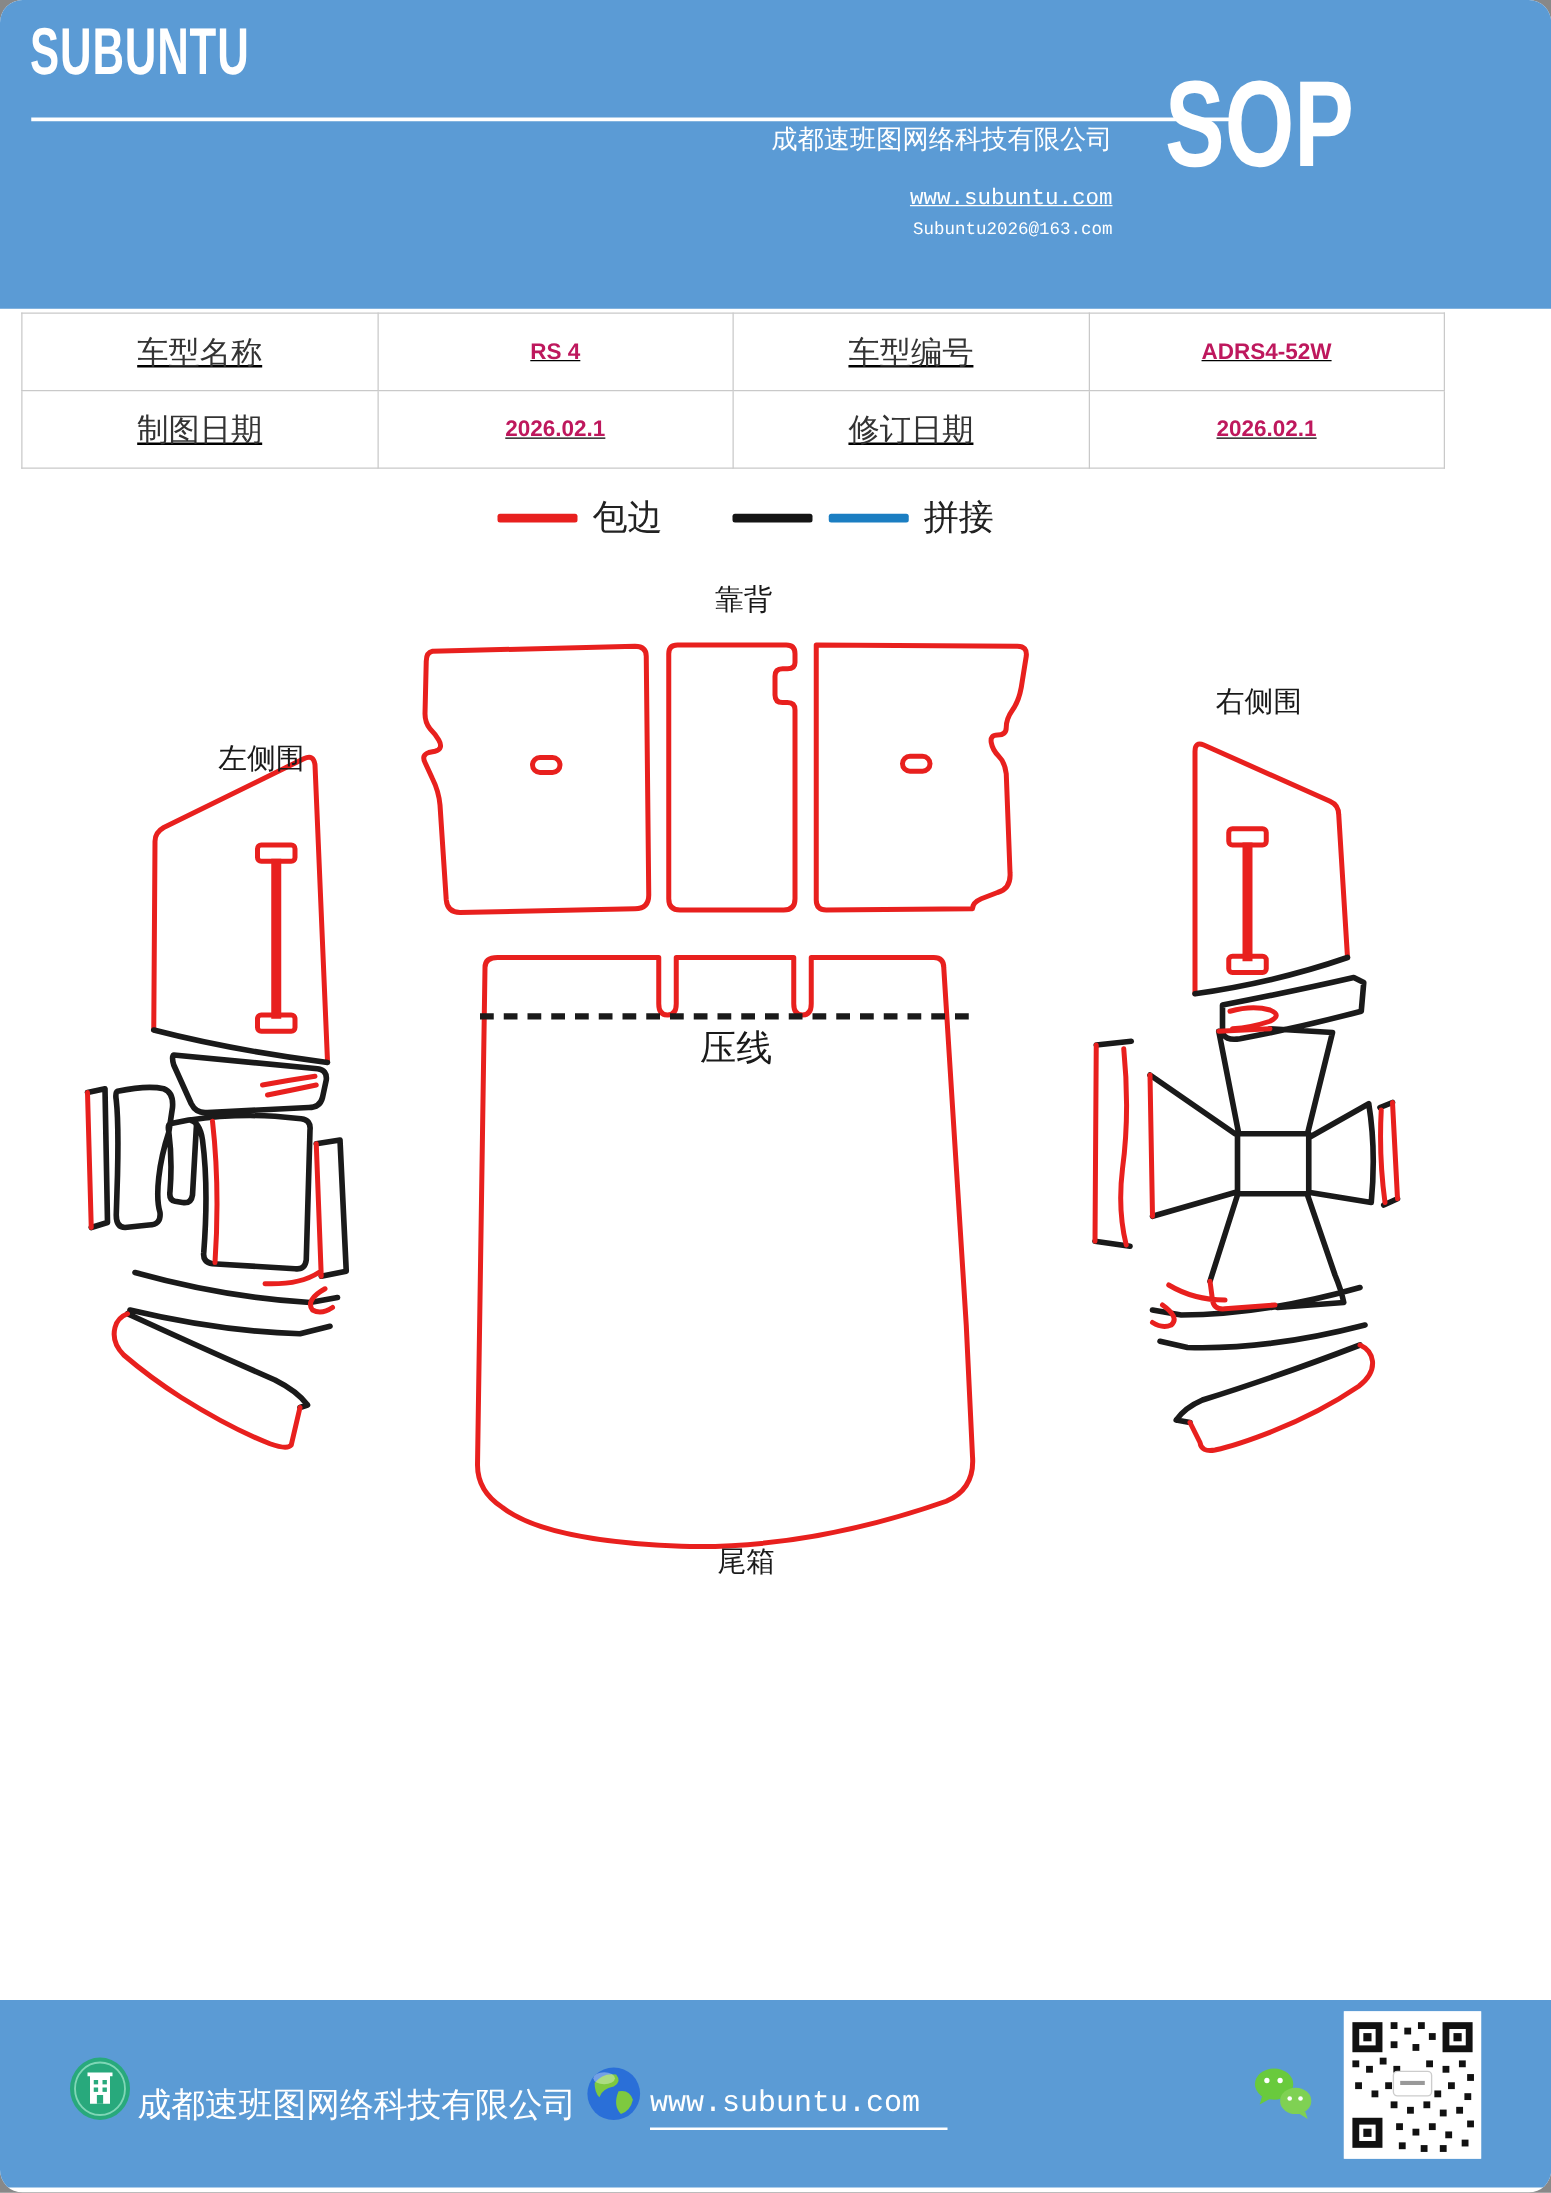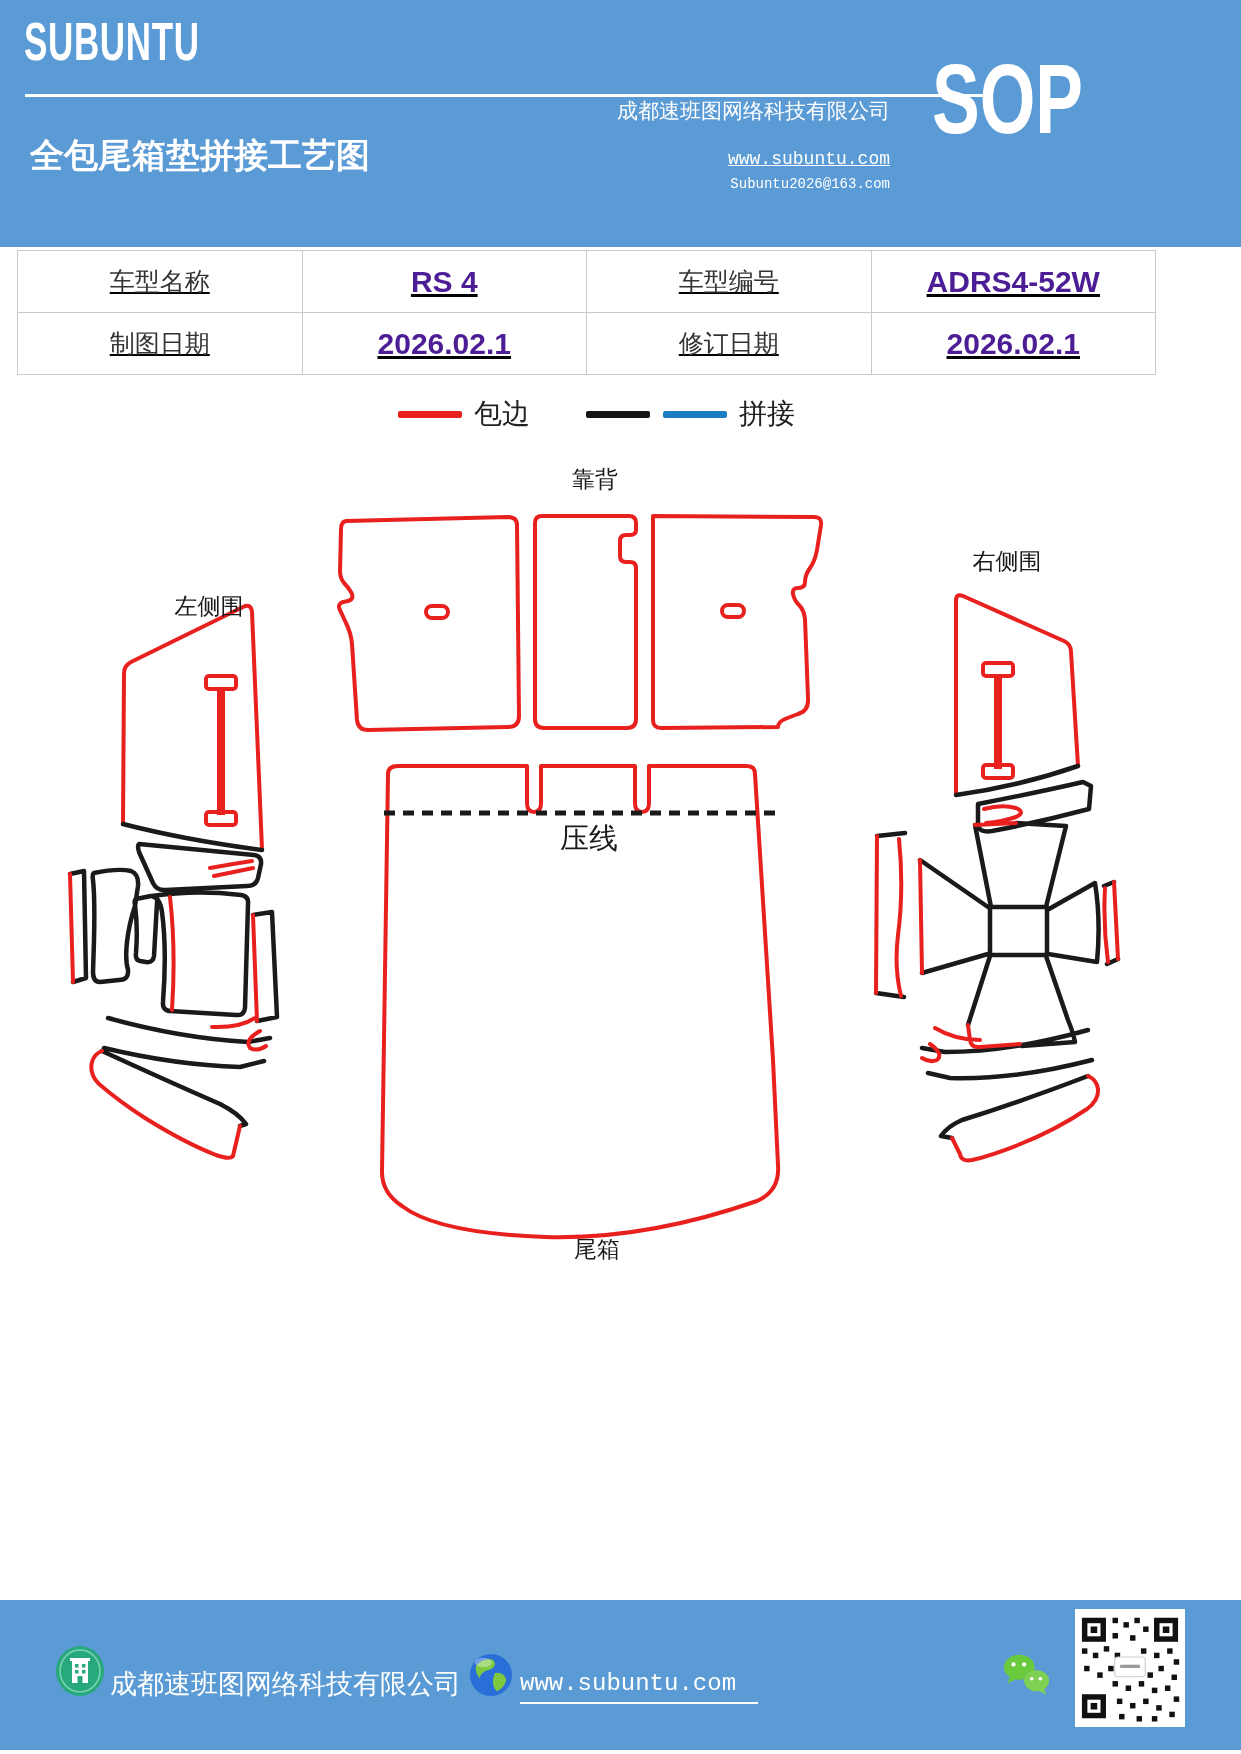--- a/index.html
+++ b/index.html
@@ -1,17 +1,17 @@
 <!DOCTYPE html>
 <html><head>
 <meta charset="utf-8">
 <style>
   html,body{margin:0;padding:0;background:#888;}
   .page{position:relative;width:1241px;height:1754px;background:#ffffff;overflow:hidden;
-        font-family:"Liberation Sans",sans-serif;}
+        font-family:"Liberation Sans",sans-serif;border-radius:18px;}
   
   .band{position:absolute;left:0;width:1241px;background:#5b9bd5;}
   .hdr{top:0;height:247px;}
   .logo{position:absolute;left:24px;top:8px;color:#fff;font-size:53px;font-weight:800;
         line-height:1.3;transform:scaleX(.66);transform-origin:left top;letter-spacing:1px;}
   .hrule{position:absolute;left:25px;top:94px;width:968px;height:3px;background:#fff;}
   .htitle{position:absolute;left:30px;top:133px;color:#fff;font-size:34px;font-weight:600;
           font-family:"Liberation Serif",serif;}
   .hco{position:absolute;right:351px;top:97px;color:#fff;font-size:21px;
        font-family:"Liberation Serif",serif;}
@@ -19,21 +19,21 @@
         font-family:"Liberation Mono",monospace;text-decoration:underline;}
   .hmail{position:absolute;right:351px;top:176px;color:#fff;font-size:14px;
          font-family:"Liberation Mono",monospace;}
   .sop{position:absolute;left:932px;top:50px;color:#fff;font-size:98px;font-weight:700;
        line-height:1;transform:scaleX(.73);transform-origin:left top;}
   
   .tbl{position:absolute;left:17px;top:250px;width:1139px;height:118px;border-collapse:collapse;
        table-layout:fixed;text-decoration:underline;}
   .tbl td{border:1px solid #c9c9c9;width:25%;height:59px;text-align:center;vertical-align:middle;}
   .tbl .lab{font-size:25px;color:#333;font-weight:400;font-family:"Liberation Serif",serif;}
-  .tbl .val{font-size:30px;color:#4c1d95;font-weight:700;}
+  .tbl .val{font-size:18px;color:#be185d;font-weight:700;}
   
   .legend{position:absolute;left:398px;top:399px;display:flex;align-items:center;height:30px;}
   .sw{width:64px;height:7px;border-radius:2px;}
   .sw-red{background:#e8201e;margin-right:12px;}
   .sw-black{background:#151515;margin-right:13px;}
   .sw-blue{background:#1b7ec2;margin-right:12px;}
   .lg-lab{font-size:28px;color:#222;}
   .lg-gap{margin-right:56px;}
   
   .diagram-svg{position:absolute;left:0;top:0;}
@@ -54,21 +54,20 @@
   .qr{position:absolute;left:1075px;top:1609px;width:110px;height:118px;background:#fff;}
 </style>
 </head>
 <body>
 
 <div class="page">
 
   <div class="band hdr">
     <div class="logo">SUBUNTU</div>
     <div class="hrule"></div>
-    <div class="htitle">全包尾箱垫拼接工艺图</div>
     <div class="hco">成都速班图网络科技有限公司</div>
     <div class="hweb">www.subuntu.com</div>
     <div class="hmail">Subuntu2026@163.com</div>
     <div class="sop">SOP</div>
   </div>
 
   <table class="tbl">
     <tbody>
         <tr>
       <td class="lab">车型名称</td>

